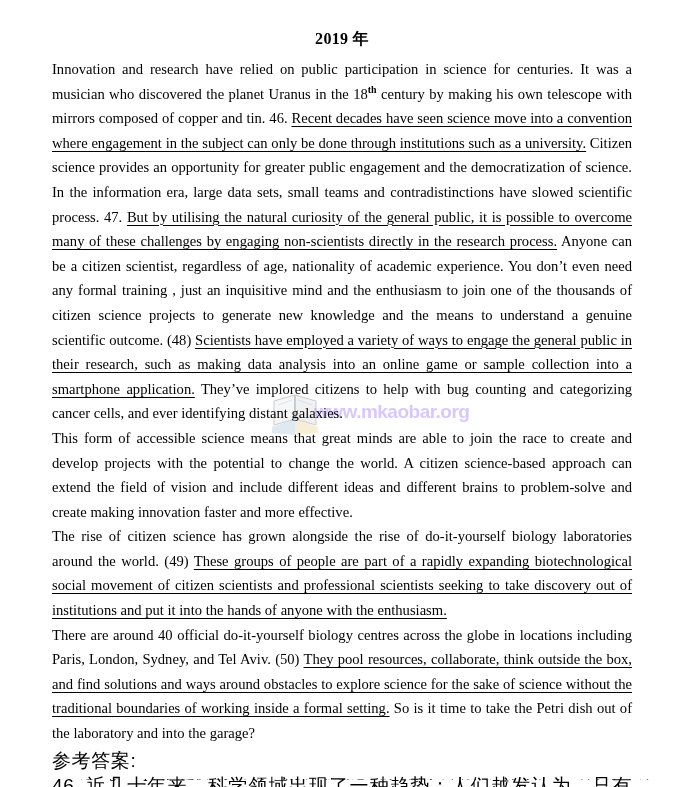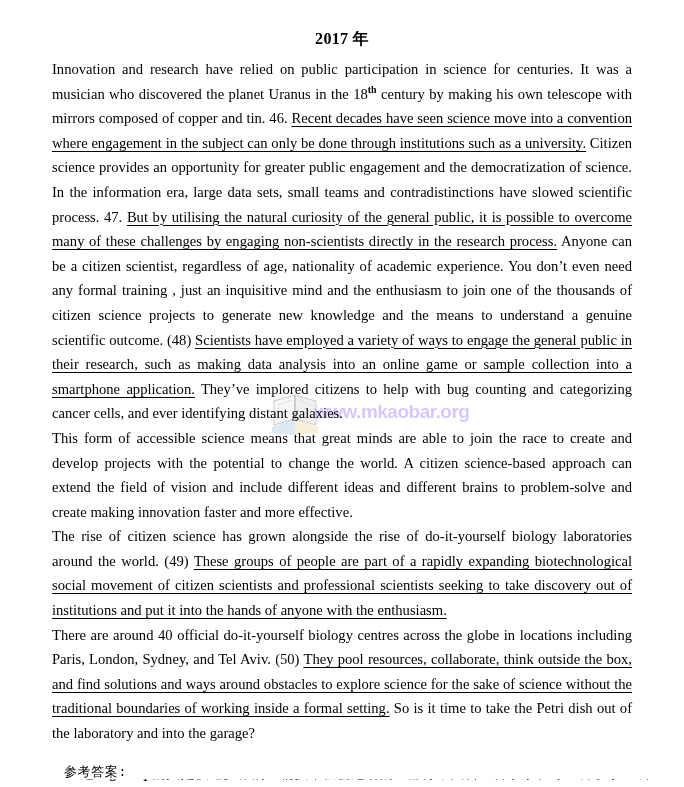--- a/index.html
+++ b/index.html
@@ -66,24 +66,24 @@
   }
   
   .cn-block {
     position: relative;
     z-index: 3;
     margin: 0 auto;
     width: 580px;
     padding-top: 2px;
   }
   p.cn {
-    margin: 12px;
-    font-size: 13px;
+    margin: 0;
+    font-size: 19px;
     line-height: 25.4px;
-    font-family: Liberation Mono, monospace;
+    font-family: Liberation Sans, sans-serif;
     text-align: justify;
     letter-spacing: 0.6px;
   }
   
   .watermark {
     position: absolute;
     left: 268px;
     top: 385px;
     width: 200px;
     height: 58px;
@@ -142,21 +142,21 @@
       <path d="M50 36 L27 28 L27 44 L50 42 Z" fill="#f0d9a8" opacity="0.85"></path>
       <path d="M6 10 L27 4 L27 28 L6 34 Z" fill="#f2f2f2" stroke="#9aa3ab" stroke-width="1"></path>
       <path d="M48 10 L27 4 L27 28 L48 34 Z" fill="#e6e6e6" stroke="#9aa3ab" stroke-width="1"></path>
       <path d="M27 4 L27 28" stroke="#8a9099" stroke-width="1.2" fill="none"></path>
       <path d="M10 14 L24 9" stroke="#c4c9cf" stroke-width="1" fill="none"></path>
       <path d="M44 14 L30 9" stroke="#c4c9cf" stroke-width="1" fill="none"></path>
     </svg>
     <div class="wm-text">www.mkaobar.org</div>
   </div>
 
-  <h1 class="doc-title">2017 年</h1>
+  <h1 class="doc-title">2019 年</h1>
 
   <div class="body-block">
     <p class="para"><span>Innovation and research have relied on public participation in science for centuries. It was a musician who discovered the planet Uranus in the 18</span><sup>th</sup><span> century by making his own telescope with mirrors composed of copper and tin. 46. </span><span class="u">Recent decades have seen science move into a convention where engagement in the subject can only be done through institutions such as a university.</span><span> Citizen science provides an opportunity for greater public engagement and the democratization of science. In the information era, large data sets, small teams and contradistinctions have slowed scientific process. 47. </span><span class="u">But by utilising the natural curiosity of the general public, it is possible to overcome many of these challenges by engaging non-scientists directly in the research process.</span><span> Anyone can be a citizen scientist, regardless of age, nationality of academic experience. You don’t even need any formal training , just an inquisitive mind and the enthusiasm to join one of the thousands of citizen science projects to generate new knowledge and the means to understand a genuine scientific outcome. (48) </span><span class="u">Scientists have employed a variety of ways to engage the general public in their research, such as making data analysis into an online game or sample collection into a smartphone application.</span><span> They’ve implored citizens to help with bug counting and categorizing cancer cells, and ever identifying distant galaxies.</span></p>
     <p class="para"><span>This form of accessible science means that great minds are able to join the race to create and develop projects with the potential to change the world. A citizen science-based approach can extend the field of vision and include different ideas and different brains to problem-solve and create making innovation faster and more effective.</span></p>
     <p class="para"><span>The rise of citizen science has grown alongside the rise of do-it-yourself biology laboratories around the world. (49) </span><span class="u">These groups of people are part of a rapidly expanding biotechnological social movement of citizen scientists and professional scientists seeking to take discovery out of institutions and put it into the hands of anyone with the enthusiasm.</span></p>
     <p class="para"><span>There are around 40 official do-it-yourself biology centres across the globe in locations including Paris, London, Sydney, and Tel Aviv. (50) </span><span class="u">They pool resources, collaborate, think outside the box, and find solutions and ways around obstacles to explore science for the sake of science without the traditional boundaries of working inside a formal setting.</span><span> So is it time to take the Petri dish out of the laboratory and into the garage?</span></p>
   </div>
 
   <div class="cn-block">
     <p class="cn">参考答案:</p>

